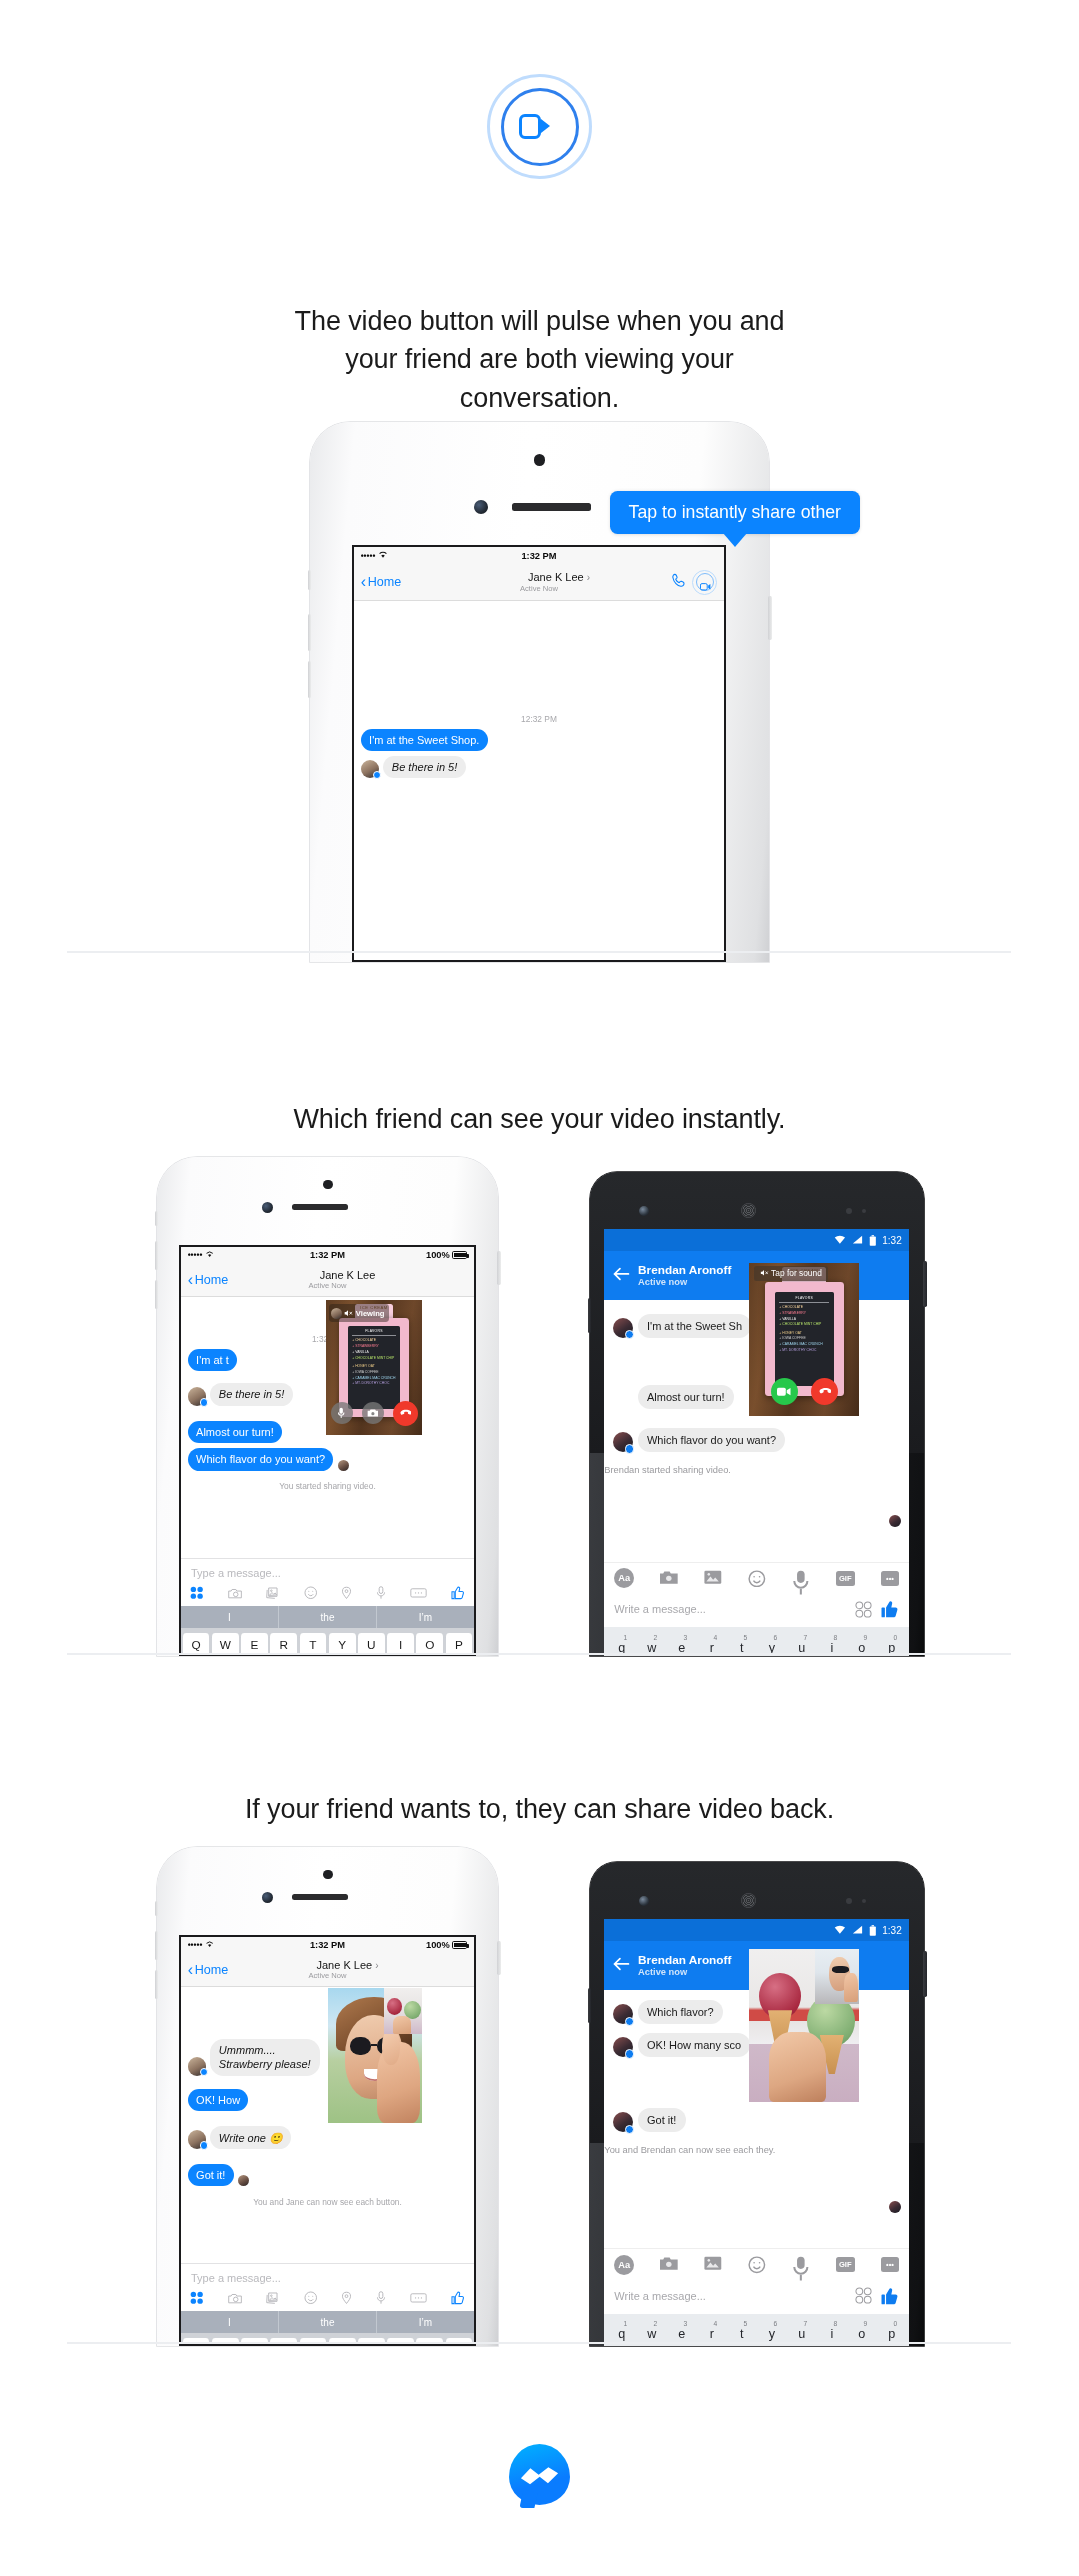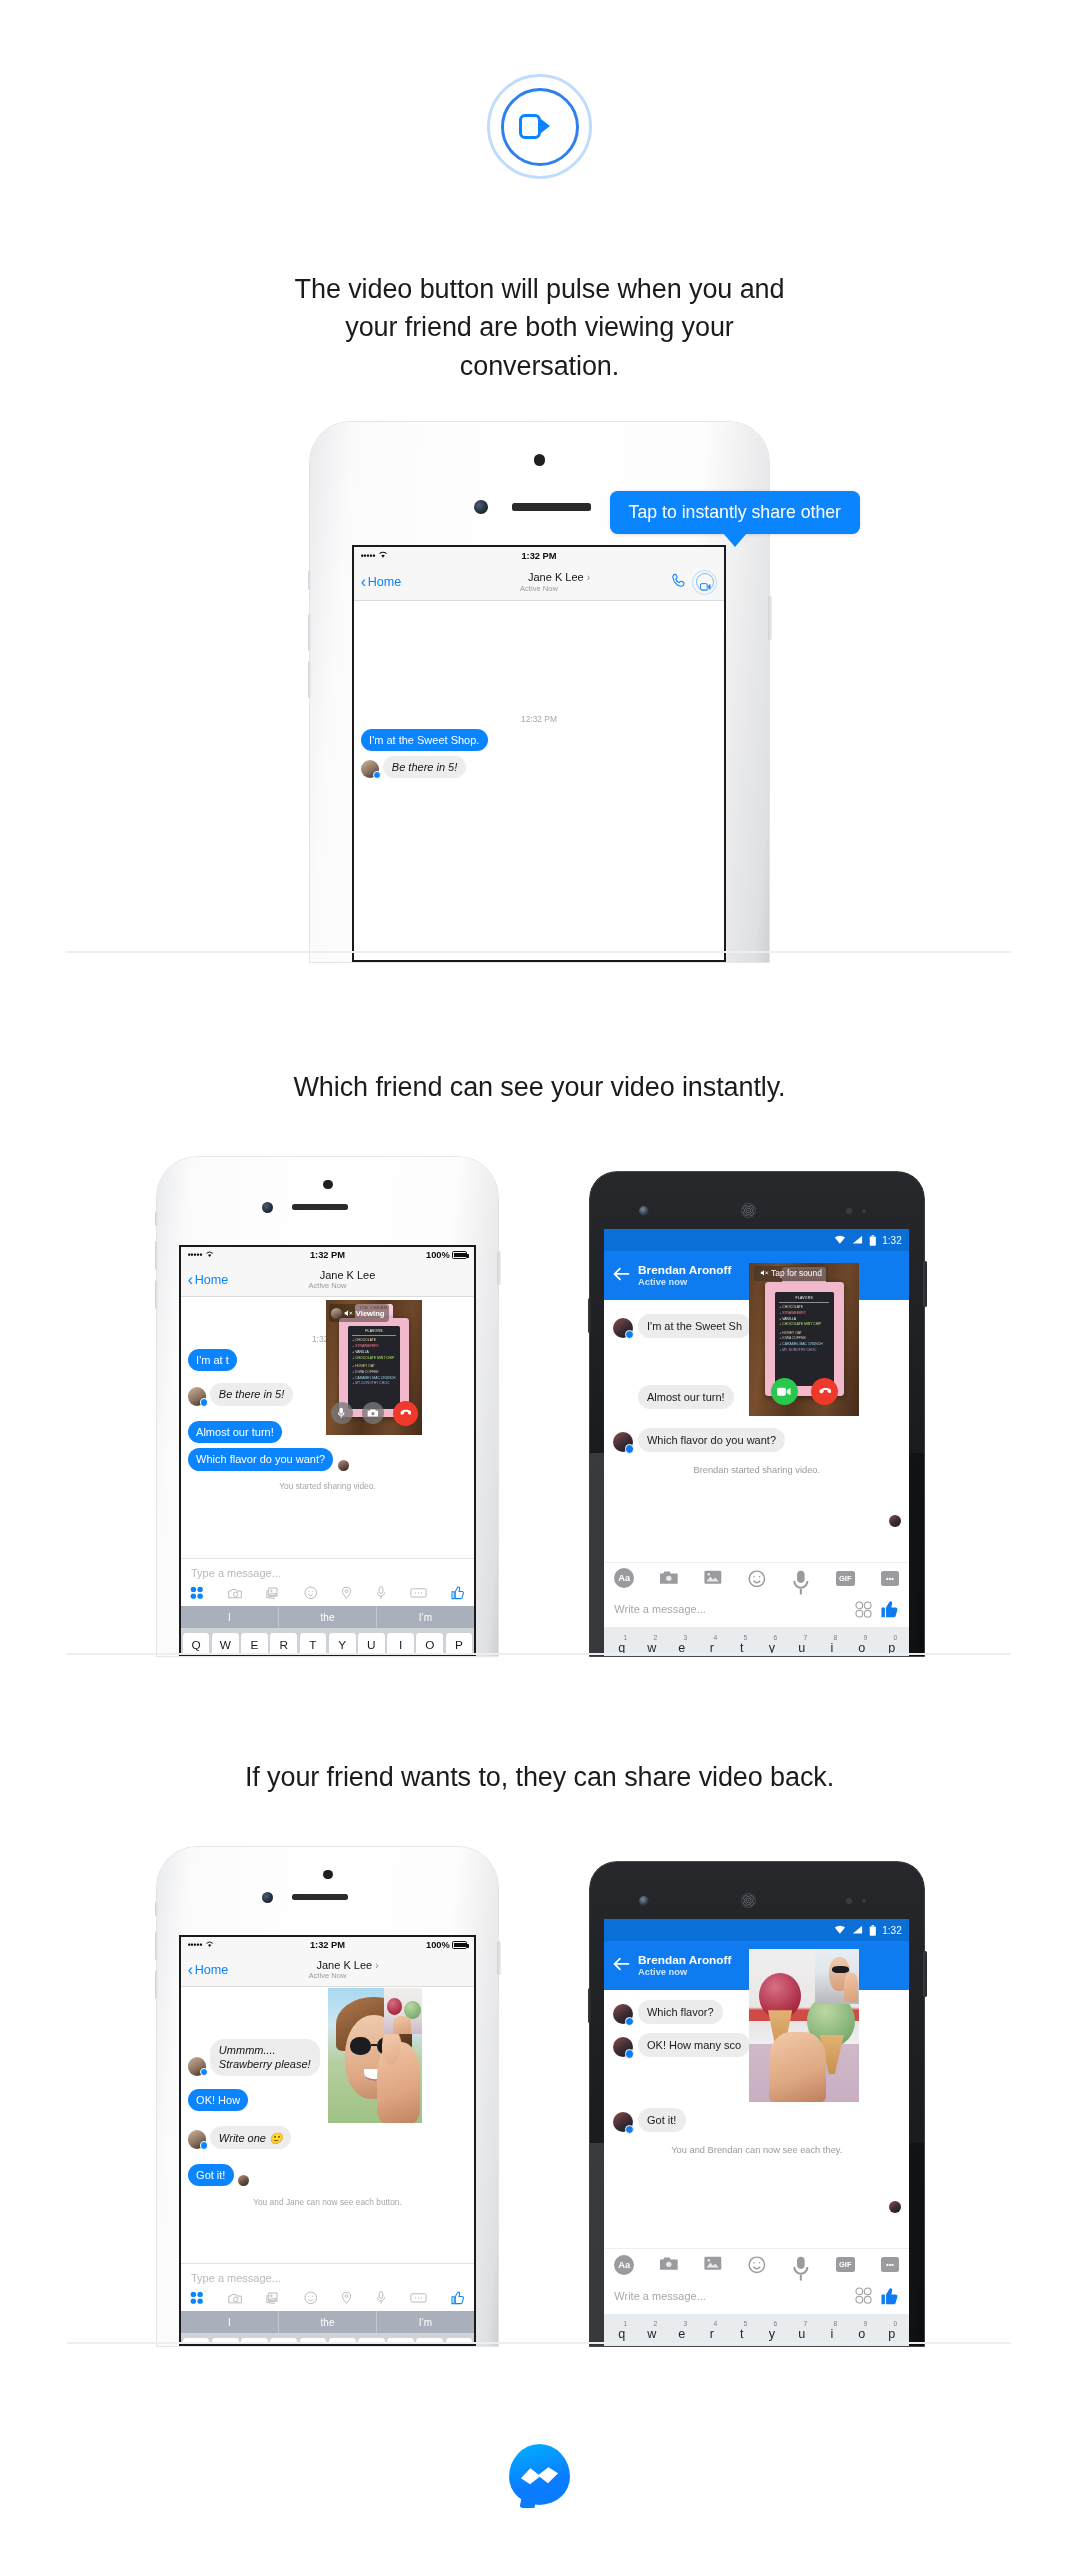--- a/index.html
+++ b/index.html
@@ -35,20 +35,21 @@
     border-top:7.6px solid transparent;
     border-bottom:7.6px solid transparent;
     border-left:9.3px solid #0b84ff;
   }
 
   
   .headline {
     position:absolute; left:0; right:0; text-align:center;
     font-size:27px; line-height:1.42; color:#1b1b1b; font-weight:400;
     letter-spacing:-0.1px;
+    margin-top:32px;
   }
   #headline-1 { top:270px; padding:0 278px; }
   #headline-2 { top:1068px; }
   #headline-3 { top:1758px; }
 
   
   .divider {
     position:absolute; left:67px; width:944px; height:1.7px;
     background:#eceef1;
   }
@@ -241,21 +242,21 @@
     background:linear-gradient(145deg,#8a4f4f,#3b2b33 55%,#191b22);
   }
   .and-av .badge {
     position:absolute; right:-1.7px; bottom:-1.7px; width:9.3px; height:9.3px;
     border-radius:50%; background:#0e7cf0; border:1.3px solid #fff;
   }
   .and-seen {
     width:11.8px; height:11.8px; border-radius:50%; flex:none;
     background:linear-gradient(145deg,#8a4f4f,#3b2b33 55%,#191b22);
   }
-  .and-sysnote { text-align:center; font-size:9.3px; color:#9a9a9e; padding:6.7px 0 3.4px; }
+  .and-sysnote { text-align:left; font-size:9.3px; color:#9a9a9e; padding:6.7px 0 3.4px; }
   .and-tools {
     display:flex; align-items:center; justify-content:space-between;
     padding:5.9px 10px 4.2px; border-top:0.8px solid #eee; background:#fff;
   }
   .and-tools .ico { width:17.7px; height:17.7px; }
   .and-tools .pill {
     width:20px; height:20px; border-radius:50%; background:#9b9b9f;
     color:#fff; font-size:9.3px; font-weight:700;
     display:flex; align-items:center; justify-content:center;
   }

